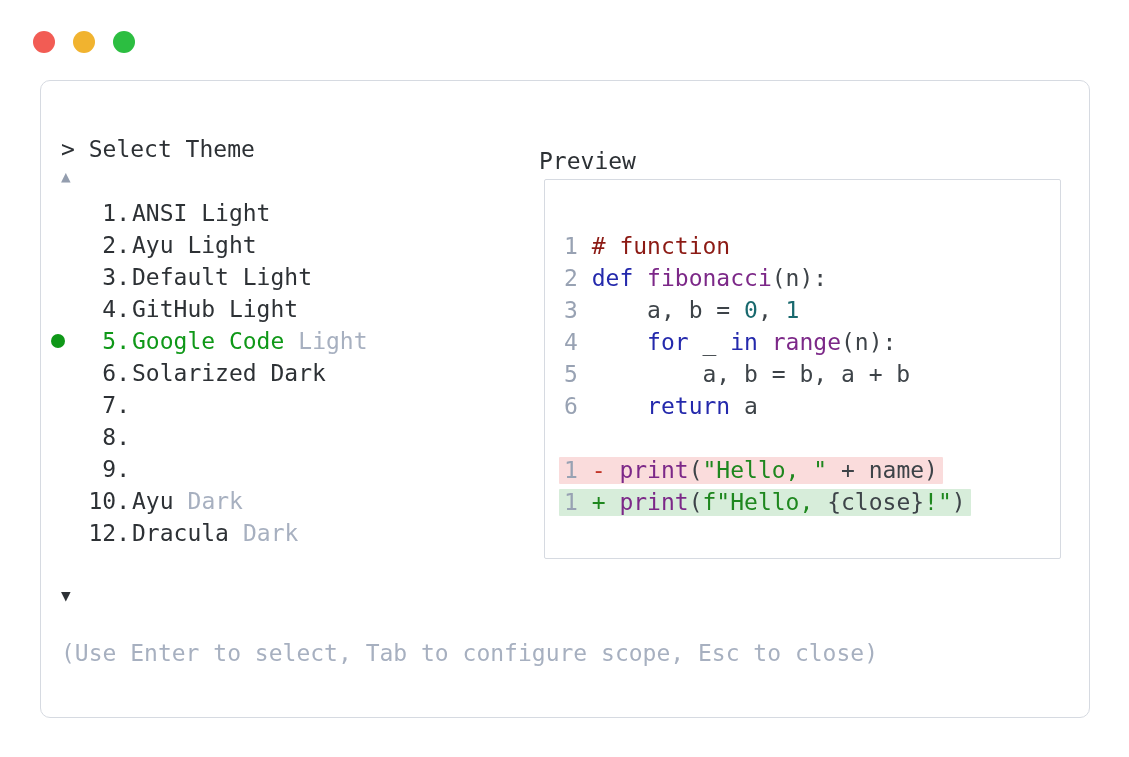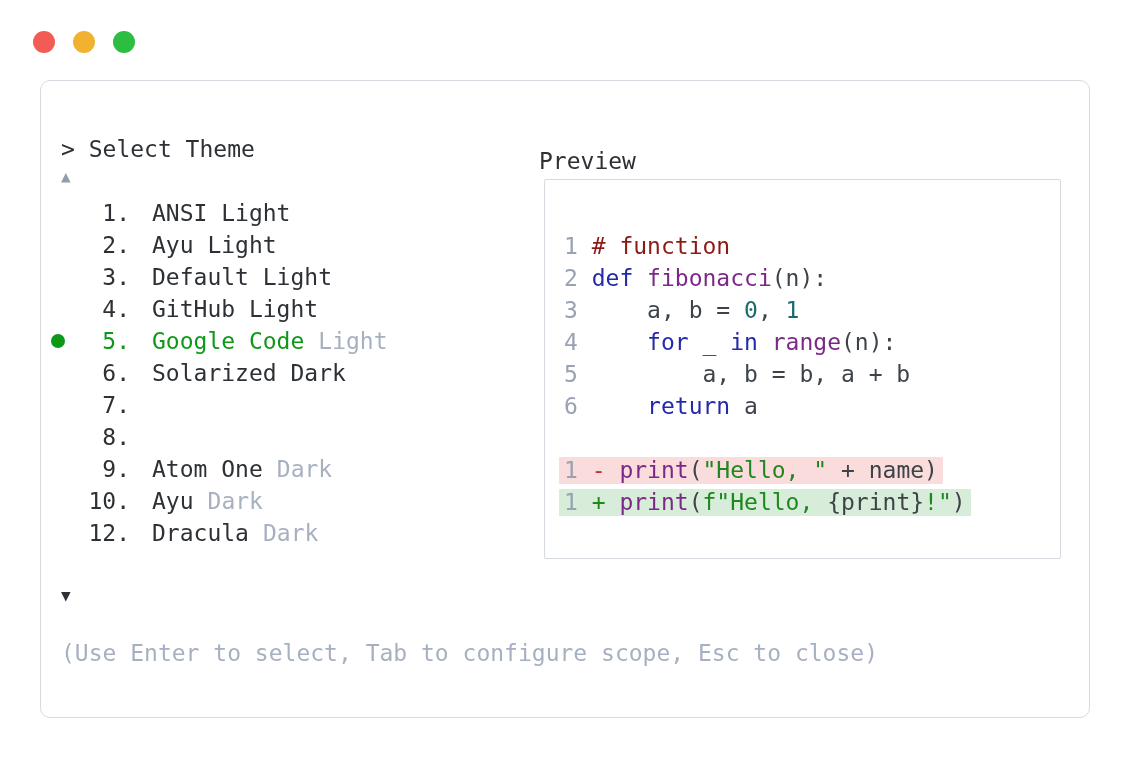--- a/index.html
+++ b/index.html
@@ -27,21 +27,21 @@
 
   .prompt{position:absolute;left:20px;top:52px;height:32px;line-height:32px;white-space:pre;}
   .scroll-ind{position:absolute;left:20px;height:32px;line-height:28px;font-size:16px;}
   .scroll-up{top:82px;color:#939dae;}
   .scroll-down{top:501px;color:var(--text);}
 
   .theme-list{position:absolute;left:0;top:116px;width:500px;}
   .t-row{position:relative;height:32px;line-height:32px;}
   .t-row .dot{position:absolute;left:10px;top:9px;width:14px;height:14px;border-radius:50%;background:var(--green);}
   .t-row .num{position:absolute;left:46px;width:43px;text-align:right;white-space:pre;}
-  .t-row .nv{position:absolute;left:111px;white-space:pre;}
+  .t-row .nv{position:absolute;left:91px;white-space:pre;}
   .t-row .vr{margin-left:14px;color:var(--muted);text-align:right;}
   .t-row .vr:empty{margin-left:0;}
   .t-row.selected .num,.t-row.selected .nm{color:var(--green);}
 
   .hint{position:absolute;left:20px;top:556px;height:32px;line-height:32px;color:var(--muted);white-space:pre;}
 
   .preview-label{position:absolute;left:498px;top:52px;height:32px;line-height:32px;margin-top:12px;}
   .preview-box{position:absolute;left:503px;top:98px;width:517px;height:380px;
                border:1.5px solid var(--border);border-radius:2px;background:#fff;}
   .code{position:absolute;left:14px;top:50px;color:var(--code);}
@@ -98,21 +98,20 @@
         <span class="nv"><span class="nm">Solarized Dark</span><span class="vr"></span></span>
       </div>
       <div class="t-row">
         <span class="num">7.</span>
       </div>
       <div class="t-row">
         <span class="num">8.</span>
       </div>
       <div class="t-row">
         <span class="num">9.</span>
-        <span class="nv"><span class="nm">Atom One</span><span class="vr">Dark</span></span>
       </div>
       <div class="t-row">
         <span class="num">10.</span>
         <span class="nv"><span class="nm">Ayu</span><span class="vr">Dark</span></span>
       </div>
       <div class="t-row">
         <span class="num">12.</span>
         <span class="nv"><span class="nm">Dracula</span><span class="vr">Dark</span></span>
       </div>
     </div>
@@ -186,21 +185,21 @@
               <span class="tk-pl"> + name)</span>
             </span>
           </div>
         <div class="cline">
             <span class="band add">
               <span class="tk-ln">1 </span>
               <span class="tk-add">+ </span>
               <span class="tk-fn">print</span>
               <span class="tk-pl">(</span>
               <span class="tk-str">f"Hello, </span>
-              <span class="tk-pl">{print}</span>
+              <span class="tk-pl">{close}</span>
               <span class="tk-str">!"</span>
               <span class="tk-pl">)</span>
             </span>
           </div>
       </div>
     </div>
 
   </div>
 </div>
 

